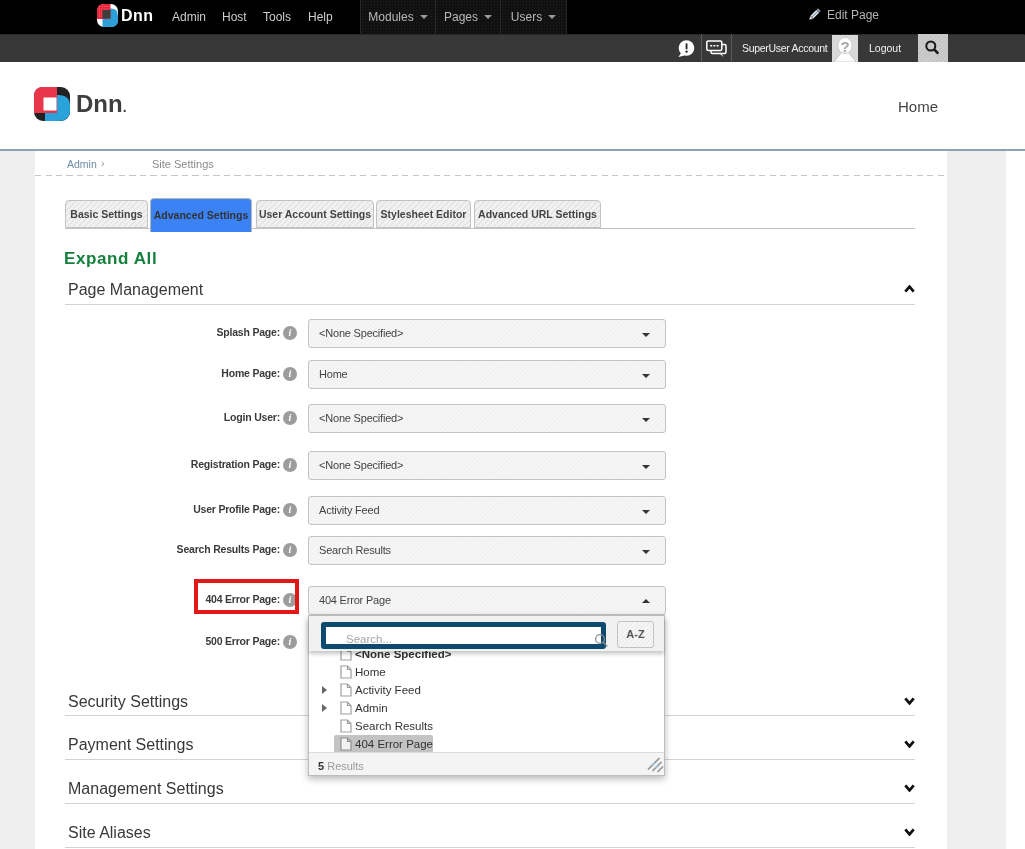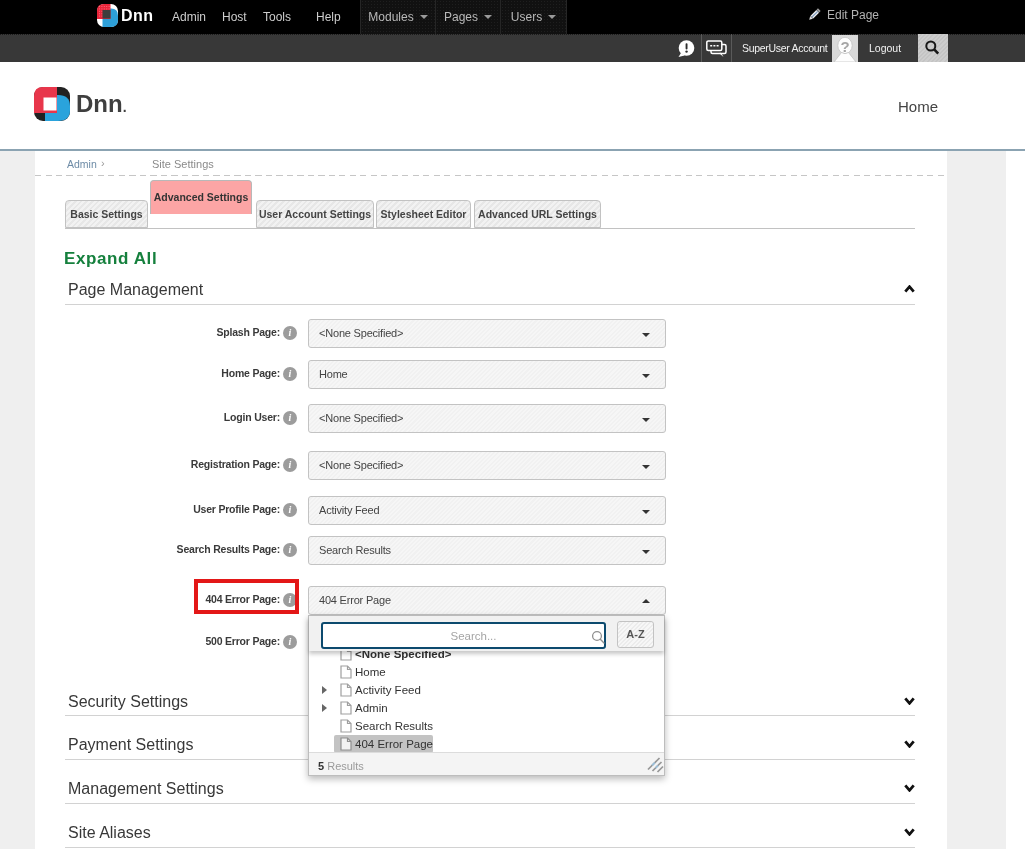--- a/index.html
+++ b/index.html
@@ -21,42 +21,42 @@
   #card { position:absolute; left:35px; top:151px; width:912px; height:698px; background:#fff; }
   
   .crumb { font-size:11.5px; }
   
   #dash { position:absolute; left:35px; top:175px; width:912px; height:1px;
           background:repeating-linear-gradient(90deg,#c6c6c6 0 6px,transparent 6px 10.5px); }
   
   .tab { position:absolute; top:200px; height:28px; line-height:27px; text-align:center; font-size:10.5px; font-weight:bold; color:#444;
          border:1px solid #c2c2c2; border-radius:4px 4px 0 0; white-space:nowrap;
          background:repeating-linear-gradient(135deg,#f2f2f2 0 2px,#e7e7e7 2px 4px); }
-  .tab.active { top:180px; height:34px; line-height:33px; background:#fca5a5; border-color:#b8b8b8; border-bottom:none; color:#333; z-index:3; }
+  .tab.active { top:198px; height:34px; line-height:33px; background:#3b82f6; border-color:#b8b8b8; border-bottom:none; color:#333; z-index:3; }
   #tabline { position:absolute; left:65px; top:228px; width:850px; height:1px; background:#c2c2c2; }
   
   .sechead { position:absolute; left:68px; font-size:16px; color:#383838; }
   .secline { position:absolute; left:65px; width:850px; height:1px; background:#d2d2d2; }
   .chev { position:absolute; left:904px; width:11px; height:8px; }
   
   .flabel { position:absolute; width:180px; left:100px; text-align:right; font-size:10.5px; letter-spacing:-0.2px; font-weight:bold; color:#3a3a3a; }
   .info { position:absolute; left:283px; width:14px; height:14px; border-radius:50%; background:#9c9c9c; color:#fff;
           font-family:"Liberation Serif",serif; font-size:10px; font-weight:bold; font-style:italic; text-align:center; line-height:14px; }
   .combo { position:absolute; left:308px; width:358px; height:29px; border:1px solid #c3c3c3; border-radius:3px;
            background:repeating-linear-gradient(135deg,#f6f6f6 0 1.5px,#f1f1f1 1.5px 3px);
            font-size:11px; letter-spacing:-0.2px; color:#444; line-height:27px; padding-left:10px; }
   .combo .car { position:absolute; right:15px; top:13px; width:0; height:0; border-left:4px solid transparent; border-right:4px solid transparent; border-top:4.5px solid #333; }
   .combo .caru { position:absolute; right:15px; top:12px; width:0; height:0; border-left:4px solid transparent; border-right:4px solid transparent; border-bottom:4.5px solid #333; }
   #redbox { position:absolute; left:194px; top:579px; width:105px; height:35px; border:4px solid #e31717; z-index:5; }
   
   #panel { position:absolute; left:308px; top:615px; width:357px; height:161px; background:#fff; border:1px solid #bdbdbd;
            box-shadow:0 3px 7px rgba(0,0,0,0.28); z-index:20; }
   #phead { position:absolute; left:0; top:0; width:355px; height:35px; background:#f1f1f1; box-shadow:0 3px 4px rgba(0,0,0,0.22); z-index:3; }
-  #psearch { position:absolute; left:12px; top:6px; width:285px; height:27px; background:#fff; border:2px solid #0c4a6e; border-radius:3px;
-             font-size:11.5px; color:#a5a5a5; line-height:25px; padding-left:20px;text-align:center; }
+  #psearch { position:absolute; left:12px; top:6px; width:285px; height:27px; background:#fff; border:5px solid #0c4a6e; border-radius:3px;
+             font-size:11.5px; color:#a5a5a5; line-height:25px; padding-left:20px; }
   #az { position:absolute; left:308px; top:5px; width:37px; height:27px; border:1px solid #c3c3c3; border-radius:3px;
         background:repeating-linear-gradient(135deg,#f7f7f7 0 1.5px,#ececec 1.5px 3px); font-size:11px; font-weight:bold; color:#555;
         text-align:center; line-height:25px; }
   .trow { position:absolute; left:0; width:355px; height:18px; font-size:11.5px; color:#333; line-height:18px; z-index:1; }
   .ticon { position:absolute; left:31px; top:2.5px; }
   .ttext { position:absolute; left:46px; }
   .texp { position:absolute; left:13px; top:5px; width:0; height:0; border-top:4px solid transparent; border-bottom:4px solid transparent; border-left:5px solid #666; }
   .thl { position:absolute; left:25px; top:0; width:99px; height:18px; background:#c3c3c3; border-radius:2px; z-index:0; }
   #pfoot { position:absolute; left:0; top:136px; width:355px; height:23px; background:#f4f4f4; border-top:1px solid #dcdcdc;
            font-size:11px; color:#9a9a9a; line-height:27px; z-index:3; }
@@ -86,21 +86,21 @@
         <rect x="4.4" y="9.2" width="1" height="1"></rect>
       <rect x="2" y="11.6" width="1" height="1"></rect>
         <rect x="4.4" y="11.6" width="1" height="1"></rect>
     </g>
     <rect x="5.5" y="6" width="8" height="8.5" fill="#3d3d3d"></rect>
   </svg>
   <span class="abs" style="left:121px;top:7px;font-size:16px;font-weight:bold;color:#fff;letter-spacing:0.5px">Dnn</span>
   <span class="topmenu tm" style="left:172px">Admin</span>
   <span class="topmenu tm" style="left:222px">Host</span>
   <span class="topmenu tm" style="left:263px">Tools</span>
-  <span class="topmenu tm" style="left:316px">Help</span>
+  <span class="topmenu tm" style="left:308px">Help</span>
   <div class="navbox" style="left:360px;width:76px;border-left:1px solid #262626;">Modules<span class="caret-d"></span></div>
   <div class="navbox" style="left:436px;width:65px;">Pages<span class="caret-d"></span></div>
   <div class="navbox" style="left:501px;width:66px;">Users<span class="caret-d"></span></div>
   <svg class="abs" style="left:806px;top:7px" width="16" height="16" viewBox="0 0 16 16">
     <g transform="rotate(45 8 8)">
       <rect x="6.1" y="0.5" width="3.8" height="2" fill="#9a9a9a"></rect>
       <rect x="6.1" y="2.8" width="3.8" height="8.2" fill="#ededed"></rect>
       <rect x="7.4" y="2.8" width="1.3" height="8.2" fill="#7d9cc0"></rect>
       <polygon points="6.1,11.4 9.9,11.4 8,14.8" fill="#dcdcdc"></polygon>
     </g>

